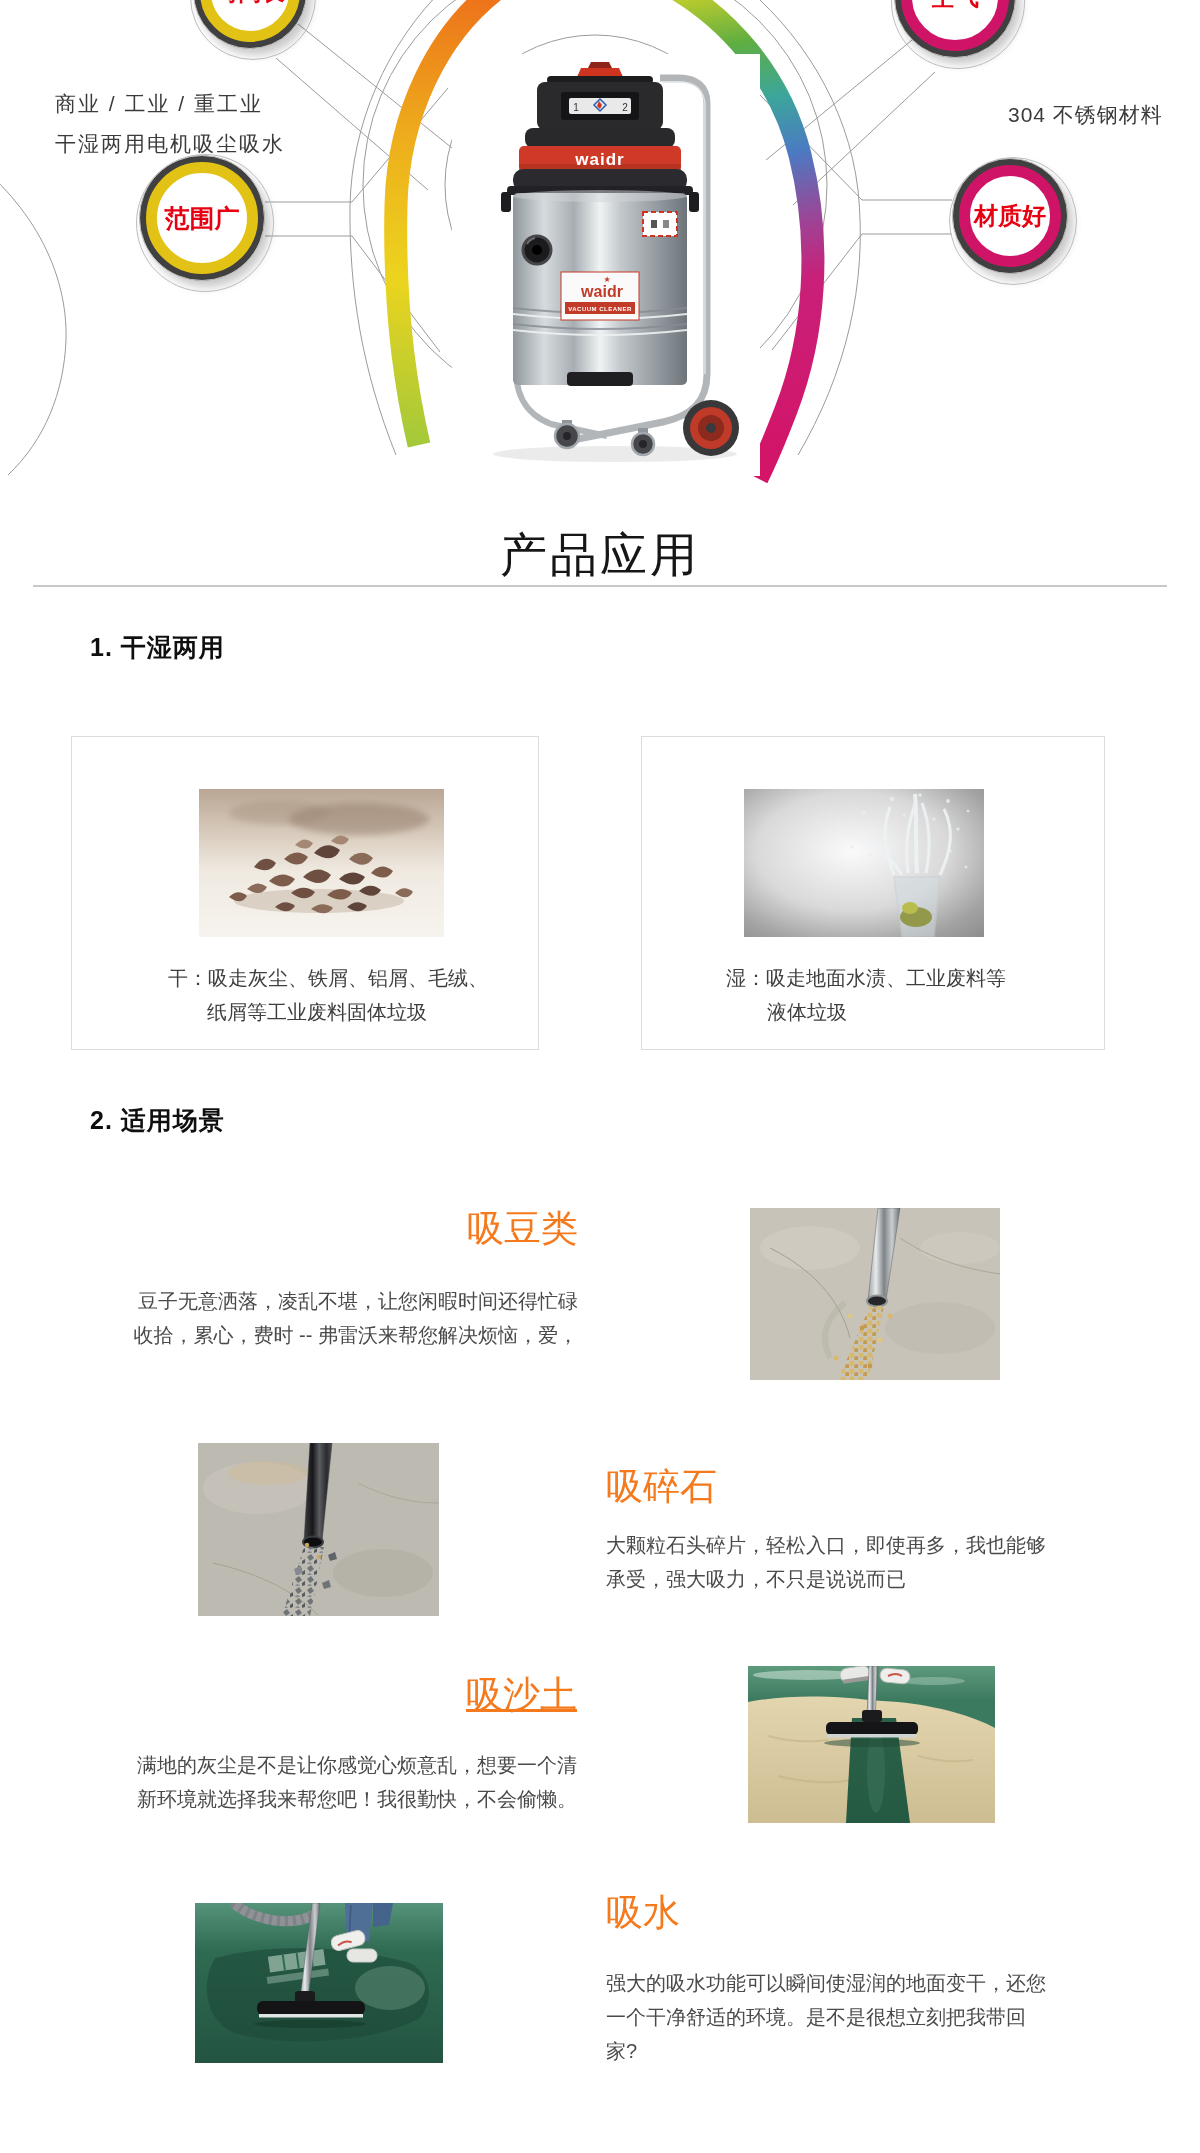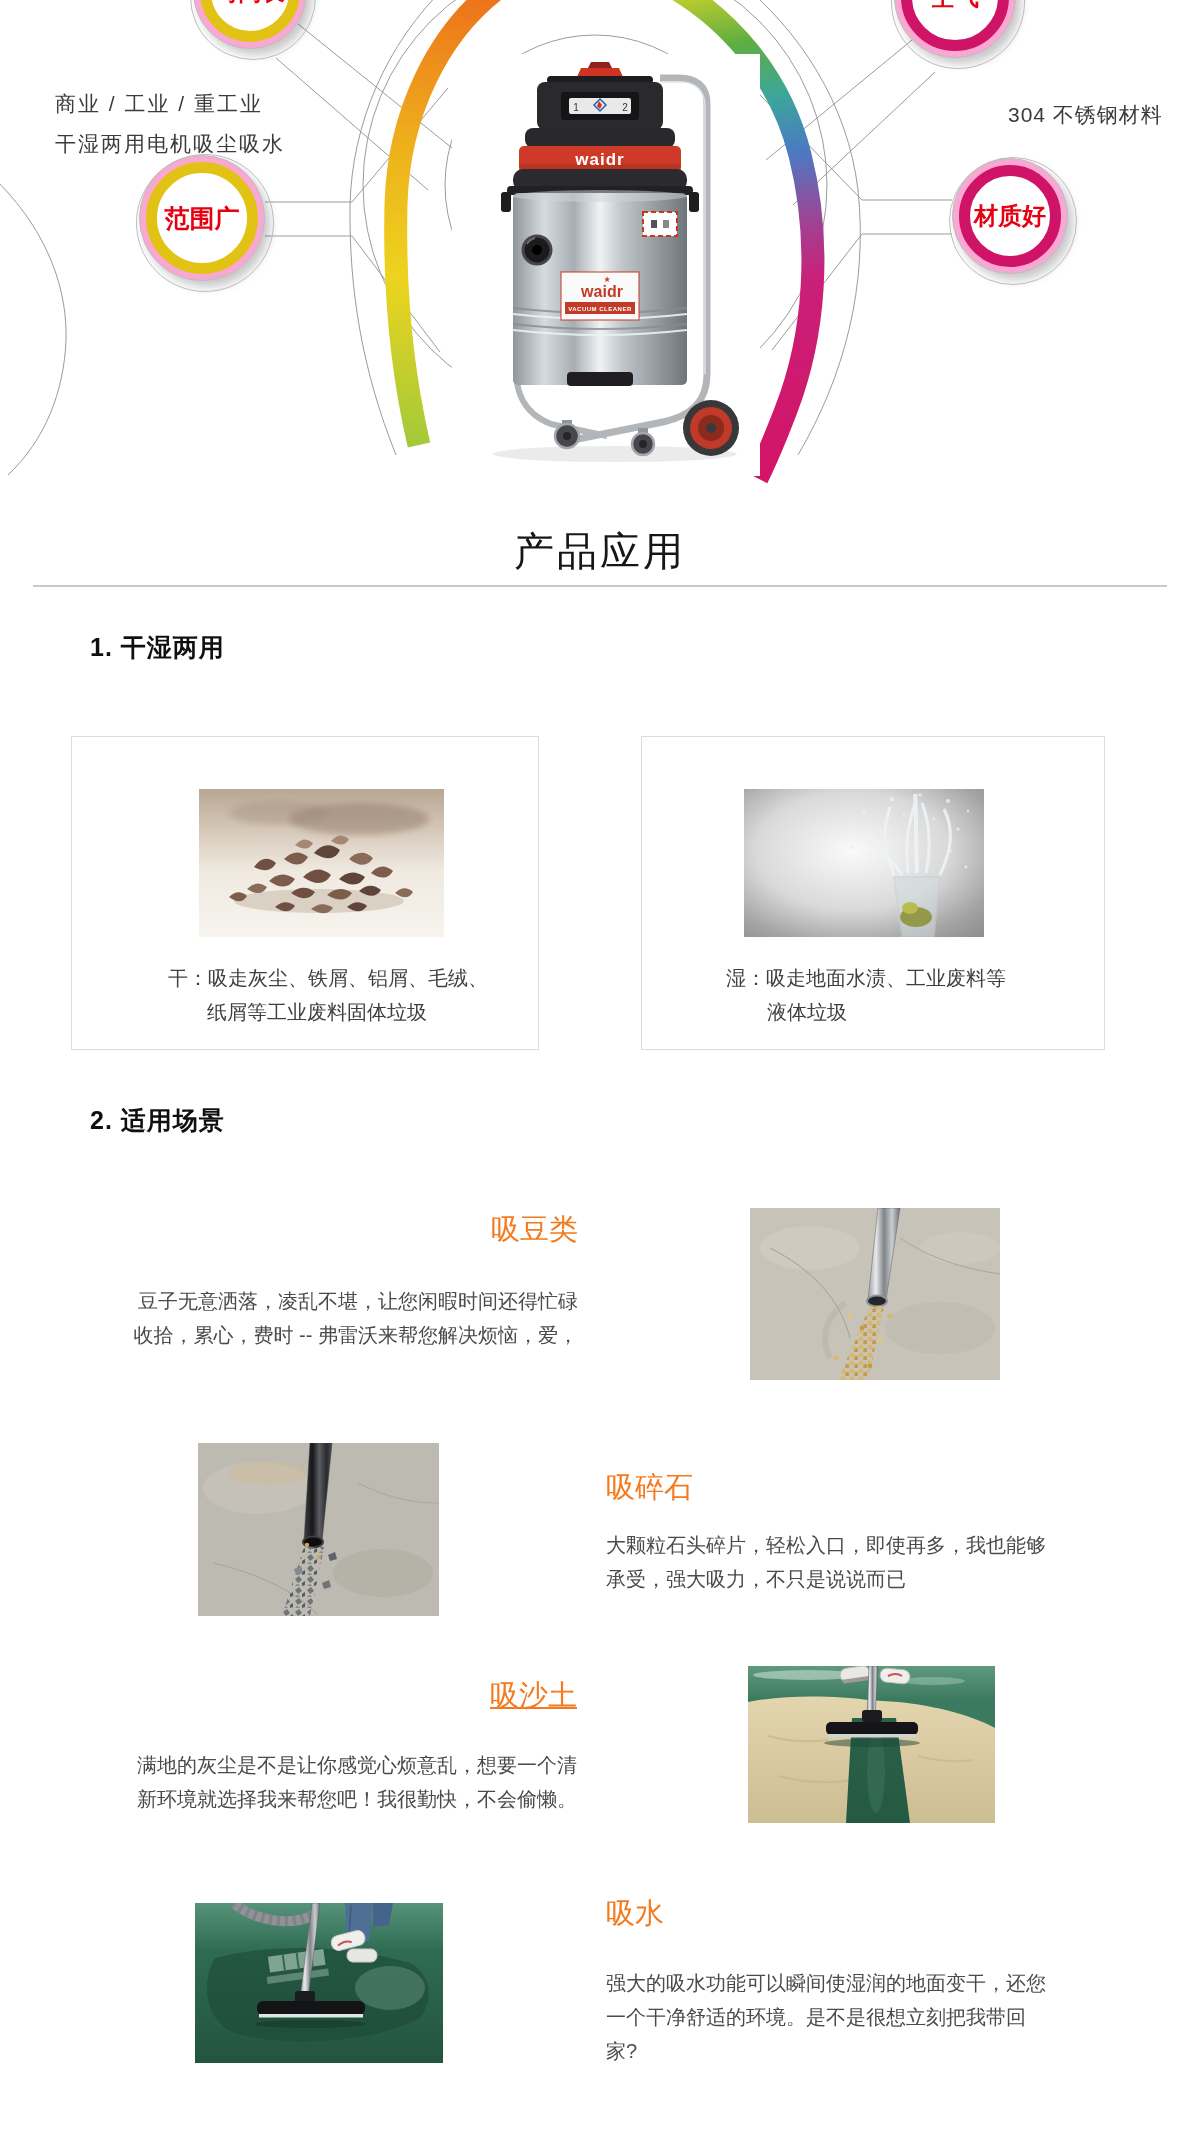--- a/index.html
+++ b/index.html
@@ -4,21 +4,21 @@
 <style>
   * { margin:0; padding:0; box-sizing:border-box; }
   html,body { background:#fff; }
   body { font-family:"Liberation Sans","DejaVu Sans",sans-serif; }
   .page { position:relative; width:1200px; height:2153px; background:#fff; overflow:hidden; margin:0 auto; }
 
   
   .hero { position:absolute; left:0; top:0; width:1200px; height:512px; overflow:hidden; }
   .hero svg.hero-art { position:absolute; left:0; top:0; }
 
-  .badge { position:absolute; border-radius:50%; background:#f9a8d4; border:1px solid #bdbdbd;
+  .badge { position:absolute; border-radius:50%; background:#404040; border:1px solid #bdbdbd;
            box-shadow:5px 6px 10px rgba(0,0,0,.22); }
   .badge::after { content:''; position:absolute; inset:-7px; border-radius:50%;
            border:1px solid #bdbdbd; transform:translate(3px,5px); }
   .badge .ring { position:absolute; inset:6px; border-radius:50%; background:#fff;
            display:flex; align-items:center; justify-content:center; }
   .badge .ring.yellow { border:11px solid #e3c216; }
   .badge .ring.magenta { border:11px solid #cf1468; }
   .badge .label { color:#e60012; font-weight:bold; white-space:nowrap; }
 
   .badge-duration { left:193px; top:-65px; width:114px; height:114px; }
@@ -30,21 +30,21 @@
   .badge-material { left:952px; top:158px; width:116px; height:116px; }
   .badge-material .label { font-size:24px; }
 
   .tagline { position:absolute; left:55px; color:#3b3b3b; font-size:21px; letter-spacing:2px; }
   .tagline-1 { top:90px; }
   .tagline-2 { top:130px; }
   .material-note { position:absolute; left:1008px; top:101px; color:#3b3b3b; font-size:21px; letter-spacing:1px; }
 
   
   .page-title { position:absolute; left:0; top:524px; width:100%; text-align:center;
-                font-size:40px; font-weight:400; color:#161616; letter-spacing:3px; }
+                font-size:47px; font-weight:400; color:#161616; letter-spacing:3px; }
   .title-rule { position:absolute; left:33px; top:585px; width:1134px; height:2px; background:#c8c8c8; }
 
   .sec-head { position:absolute; left:90px; font-size:25px; font-weight:bold; color:#0f0f0f; letter-spacing:1px; }
   .sec-head-1 { top:631px; }
   .sec-head-2 { top:1104px; }
 
   
   .duo-box { position:absolute; top:736px; height:314px; background:#fff; border:1px solid #dcdcdc; }
   .duo-box.dry { left:71px; width:468px; }
   .duo-box.wet { left:641px; width:464px; }
@@ -53,21 +53,21 @@
   .duo-box.wet .photo { left:102px; }
   .duo-text { position:absolute; top:224px; left:0; width:100%; font-size:20px; line-height:34px; color:#3f3f3f; }
   .duo-box.dry .l1 { margin-left:96px; }
   .duo-box.dry .l2 { margin-left:135px; }
   .duo-box.wet .l1 { margin-left:84px; }
   .duo-box.wet .l2 { margin-left:125px; }
 
   
   .sc-photo { position:absolute; }
   .sc-text { position:absolute; font-size:20px; line-height:34px; color:#4a4a4a; }
-  .sc-title { font-size:29px; font-weight:400; color:#f47a1d; line-height:30px; margin:0 0 40px 0; }
+  .sc-title { font-size:37px; font-weight:400; color:#f47a1d; line-height:30px; margin:0 0 40px 0; }
   .sc1-text { left:88px;  top:1214px; width:490px; text-align:right; }
   .sc2-text { left:606px; top:1472px; width:502px; text-align:left; }
   .sc2-text .sc-title { margin-bottom:26px; }
   .sc3-text { left:85px;  top:1680px; width:492px; text-align:right; }
   .sc3-text .sc-title { margin-bottom:38px;text-decoration:underline; }
   .sc4-text { left:606px; top:1898px; width:500px; text-align:left; }
   .sc4-text .sc-title { margin-bottom:38px; }
   .sc1-photo { left:750px; top:1208px; }
   .sc2-photo { left:198px; top:1443px; }
   .sc3-photo { left:748px; top:1666px; }

